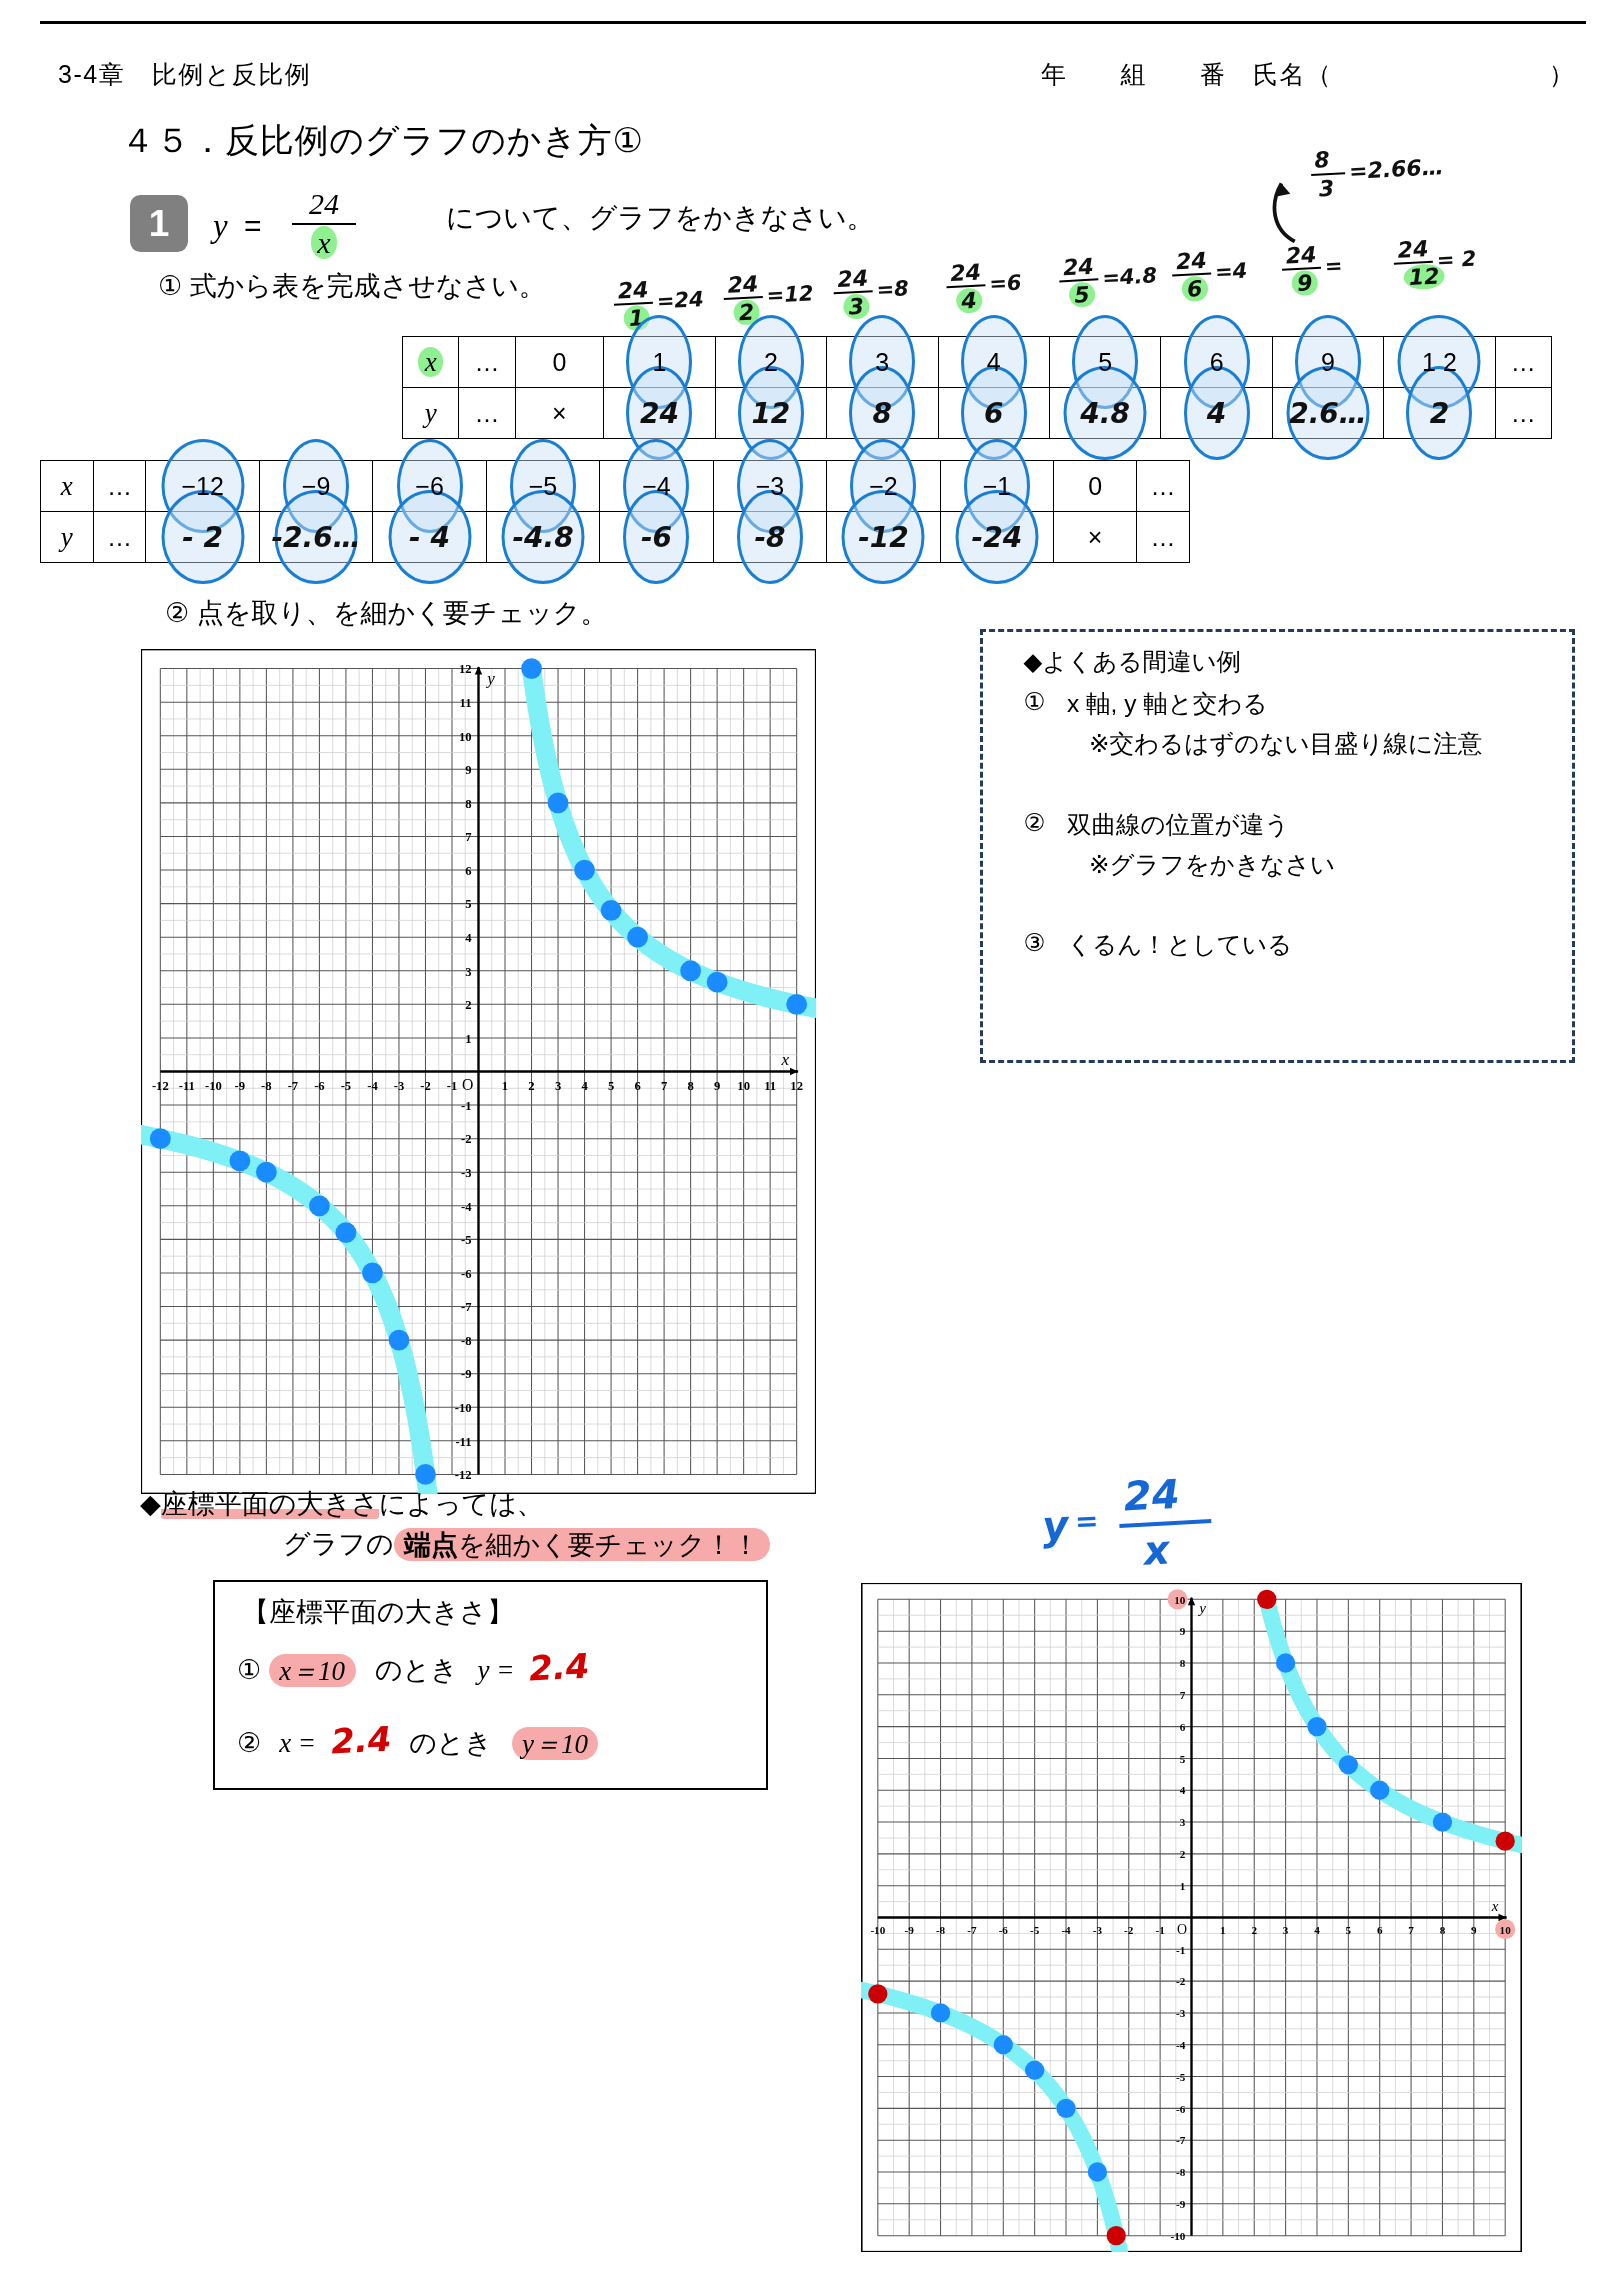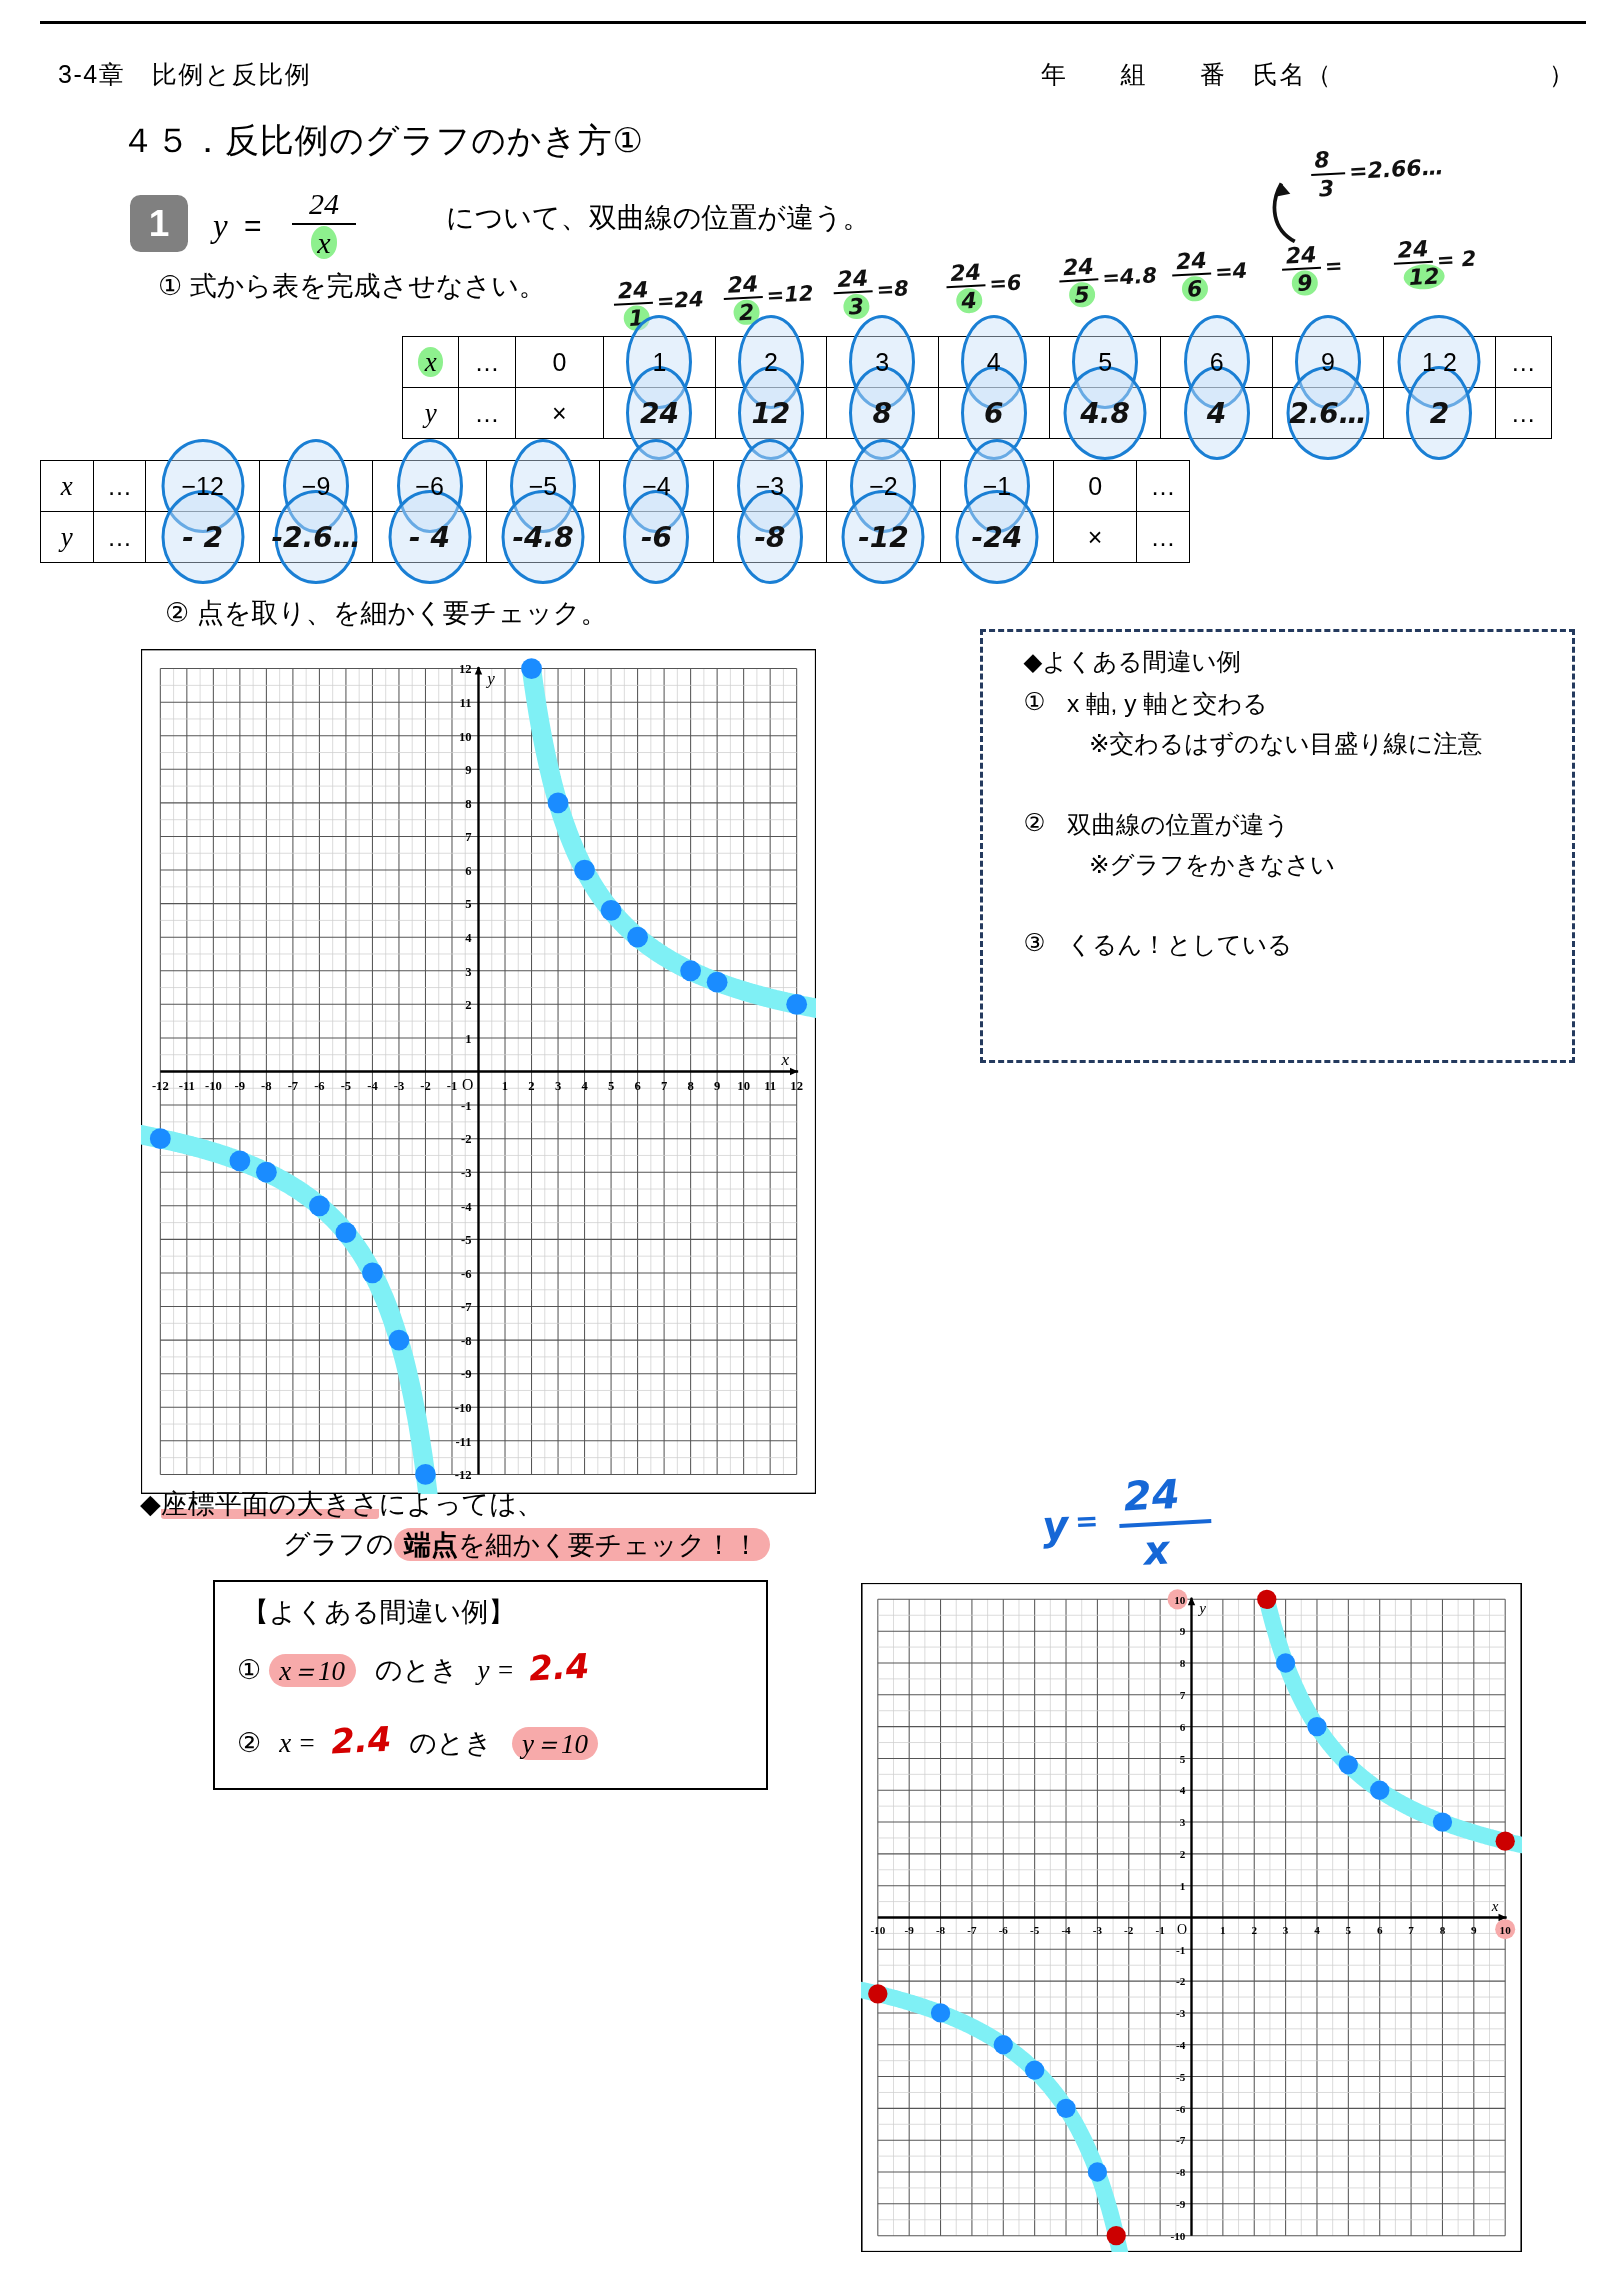--- a/index.html
+++ b/index.html
@@ -101,21 +101,21 @@
 
 <div class="abs nosel" id="q-formula">
   <span style="font-size:33px;font-style:italic;font-family:'Liberation Serif',serif;position:absolute;left:3px;top:21px;">y</span>
   <span style="font-size:30px;position:absolute;left:34px;top:22px;">=</span>
   <span class="frac" style="position:absolute;left:82px;top:0px;width:64px;font-size:30px;">
     <span class="num">24</span>
     <span class="bar"></span>
     <span class="den"><span class="hl-green">x</span></span>
   </span>
 </div>
-<div class="abs nosel" id="q-text">について、双曲線の位置が違う。</div>
+<div class="abs nosel" id="q-text">について、グラフをかきなさい。</div>
 <div class="abs nosel" id="sub1">① 式から表を完成させなさい。</div>
 
 <div class="abs nosel hw" id="anno-83">
   <span class="n">8</span>
   <span class="b"></span>
   <span class="d">3</span>
   <span class="eq">=2.66…</span>
 </div>
 <svg class="abs" style="left:1265px;top:161px;" width="67" height="82" viewBox="0 0 90 110">
   <path d="M 40 108 C 10 92 6 58 22 30" fill="none" stroke="#111" stroke-width="5"></path>
@@ -462,21 +462,21 @@
 </div>
 
 <div class="abs nosel" id="cap1">
   <span>◆</span><span class="pinkbar" style="background:linear-gradient(to top,#f6aaaa 10.4px,transparent 10.4px);">座標平面の大きさ</span><span>によっては、</span>
 </div>
 <div class="abs nosel" id="cap2">
   <span>グラフの</span><span class="pinkpill"><b>端点</b><span>を細かく要チェック！！</span></span>
 </div>
 
 <div class="abs" id="endpoint-box">
-  <div class="ln nosel" style="left:27px;top:12px;">【よくある間違い例】</div>
+  <div class="ln nosel" style="left:27px;top:12px;">【座標平面の大きさ】</div>
 
   <div class="ln nosel" style="left:22px;top:65px;">
     <span>①</span>
     <span class="pinkpill ital">x＝10</span>
     <span style="margin-left:12px;">のとき</span>
     <span class="ital" style="margin-left:12px;">y =</span>
     <span class="hw hw-red" style="display:inline-block;font-size:34px;margin-left:7.4px;">2.4</span>
   </div>
 
   <div class="ln nosel" style="left:22px;top:138px;">

